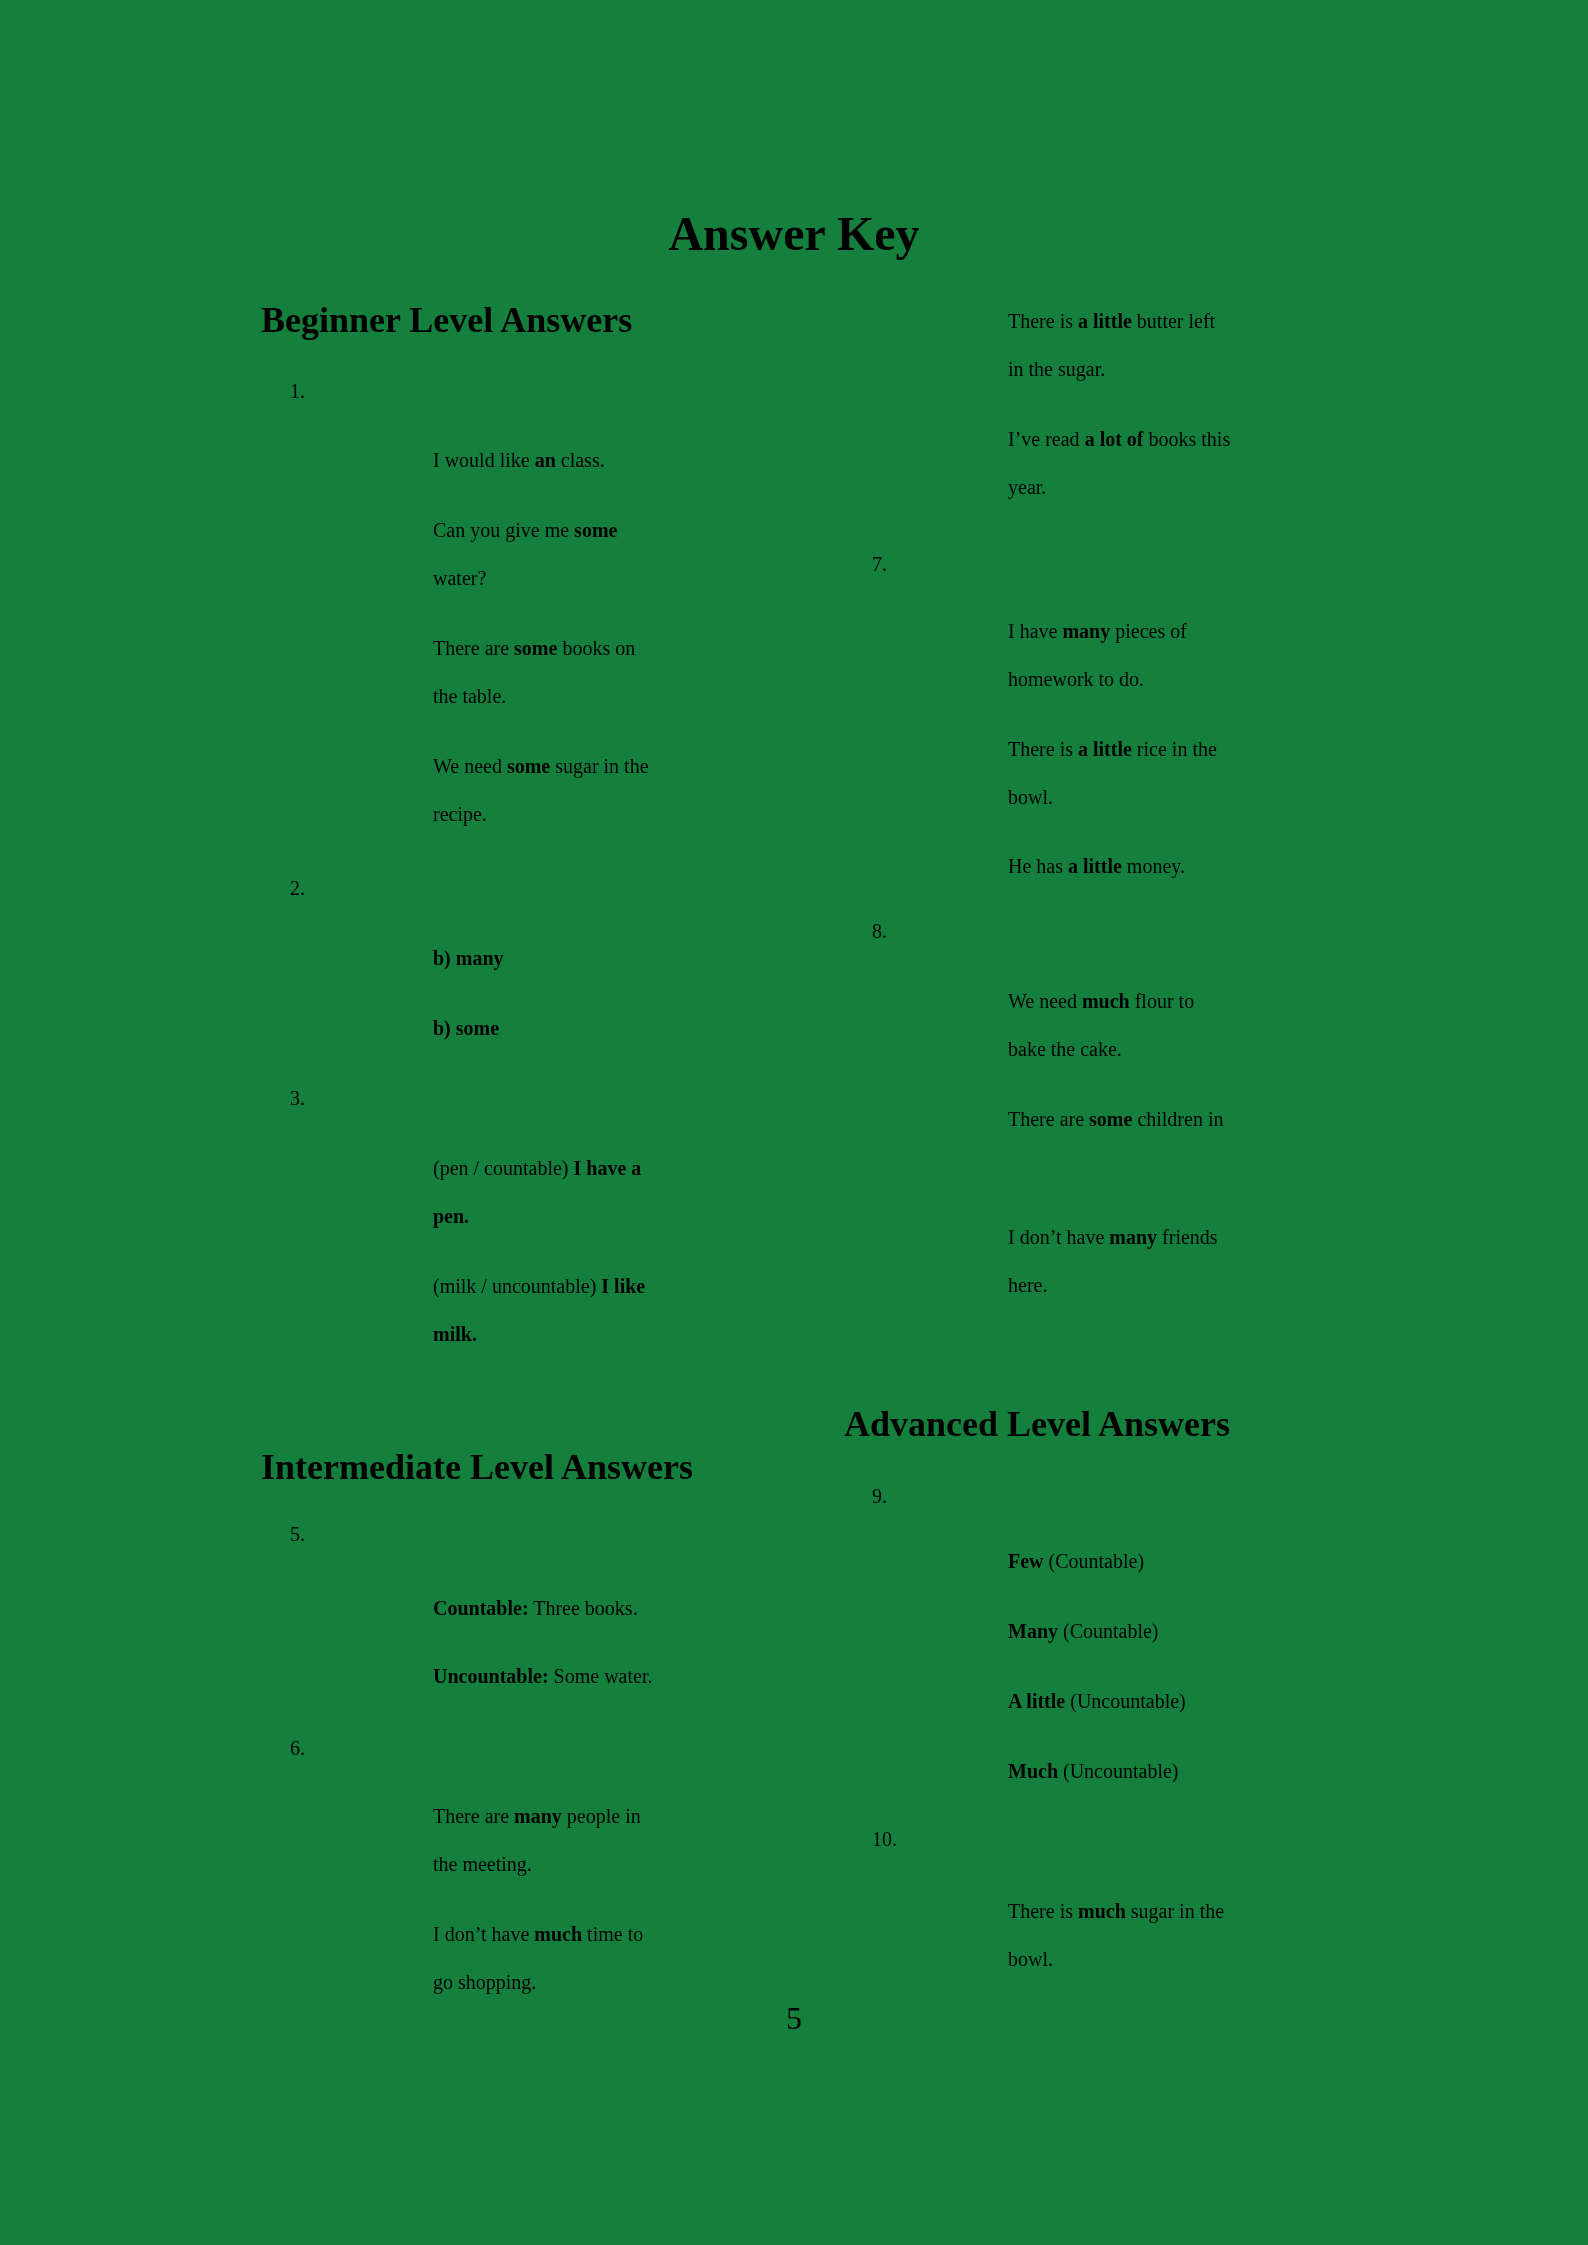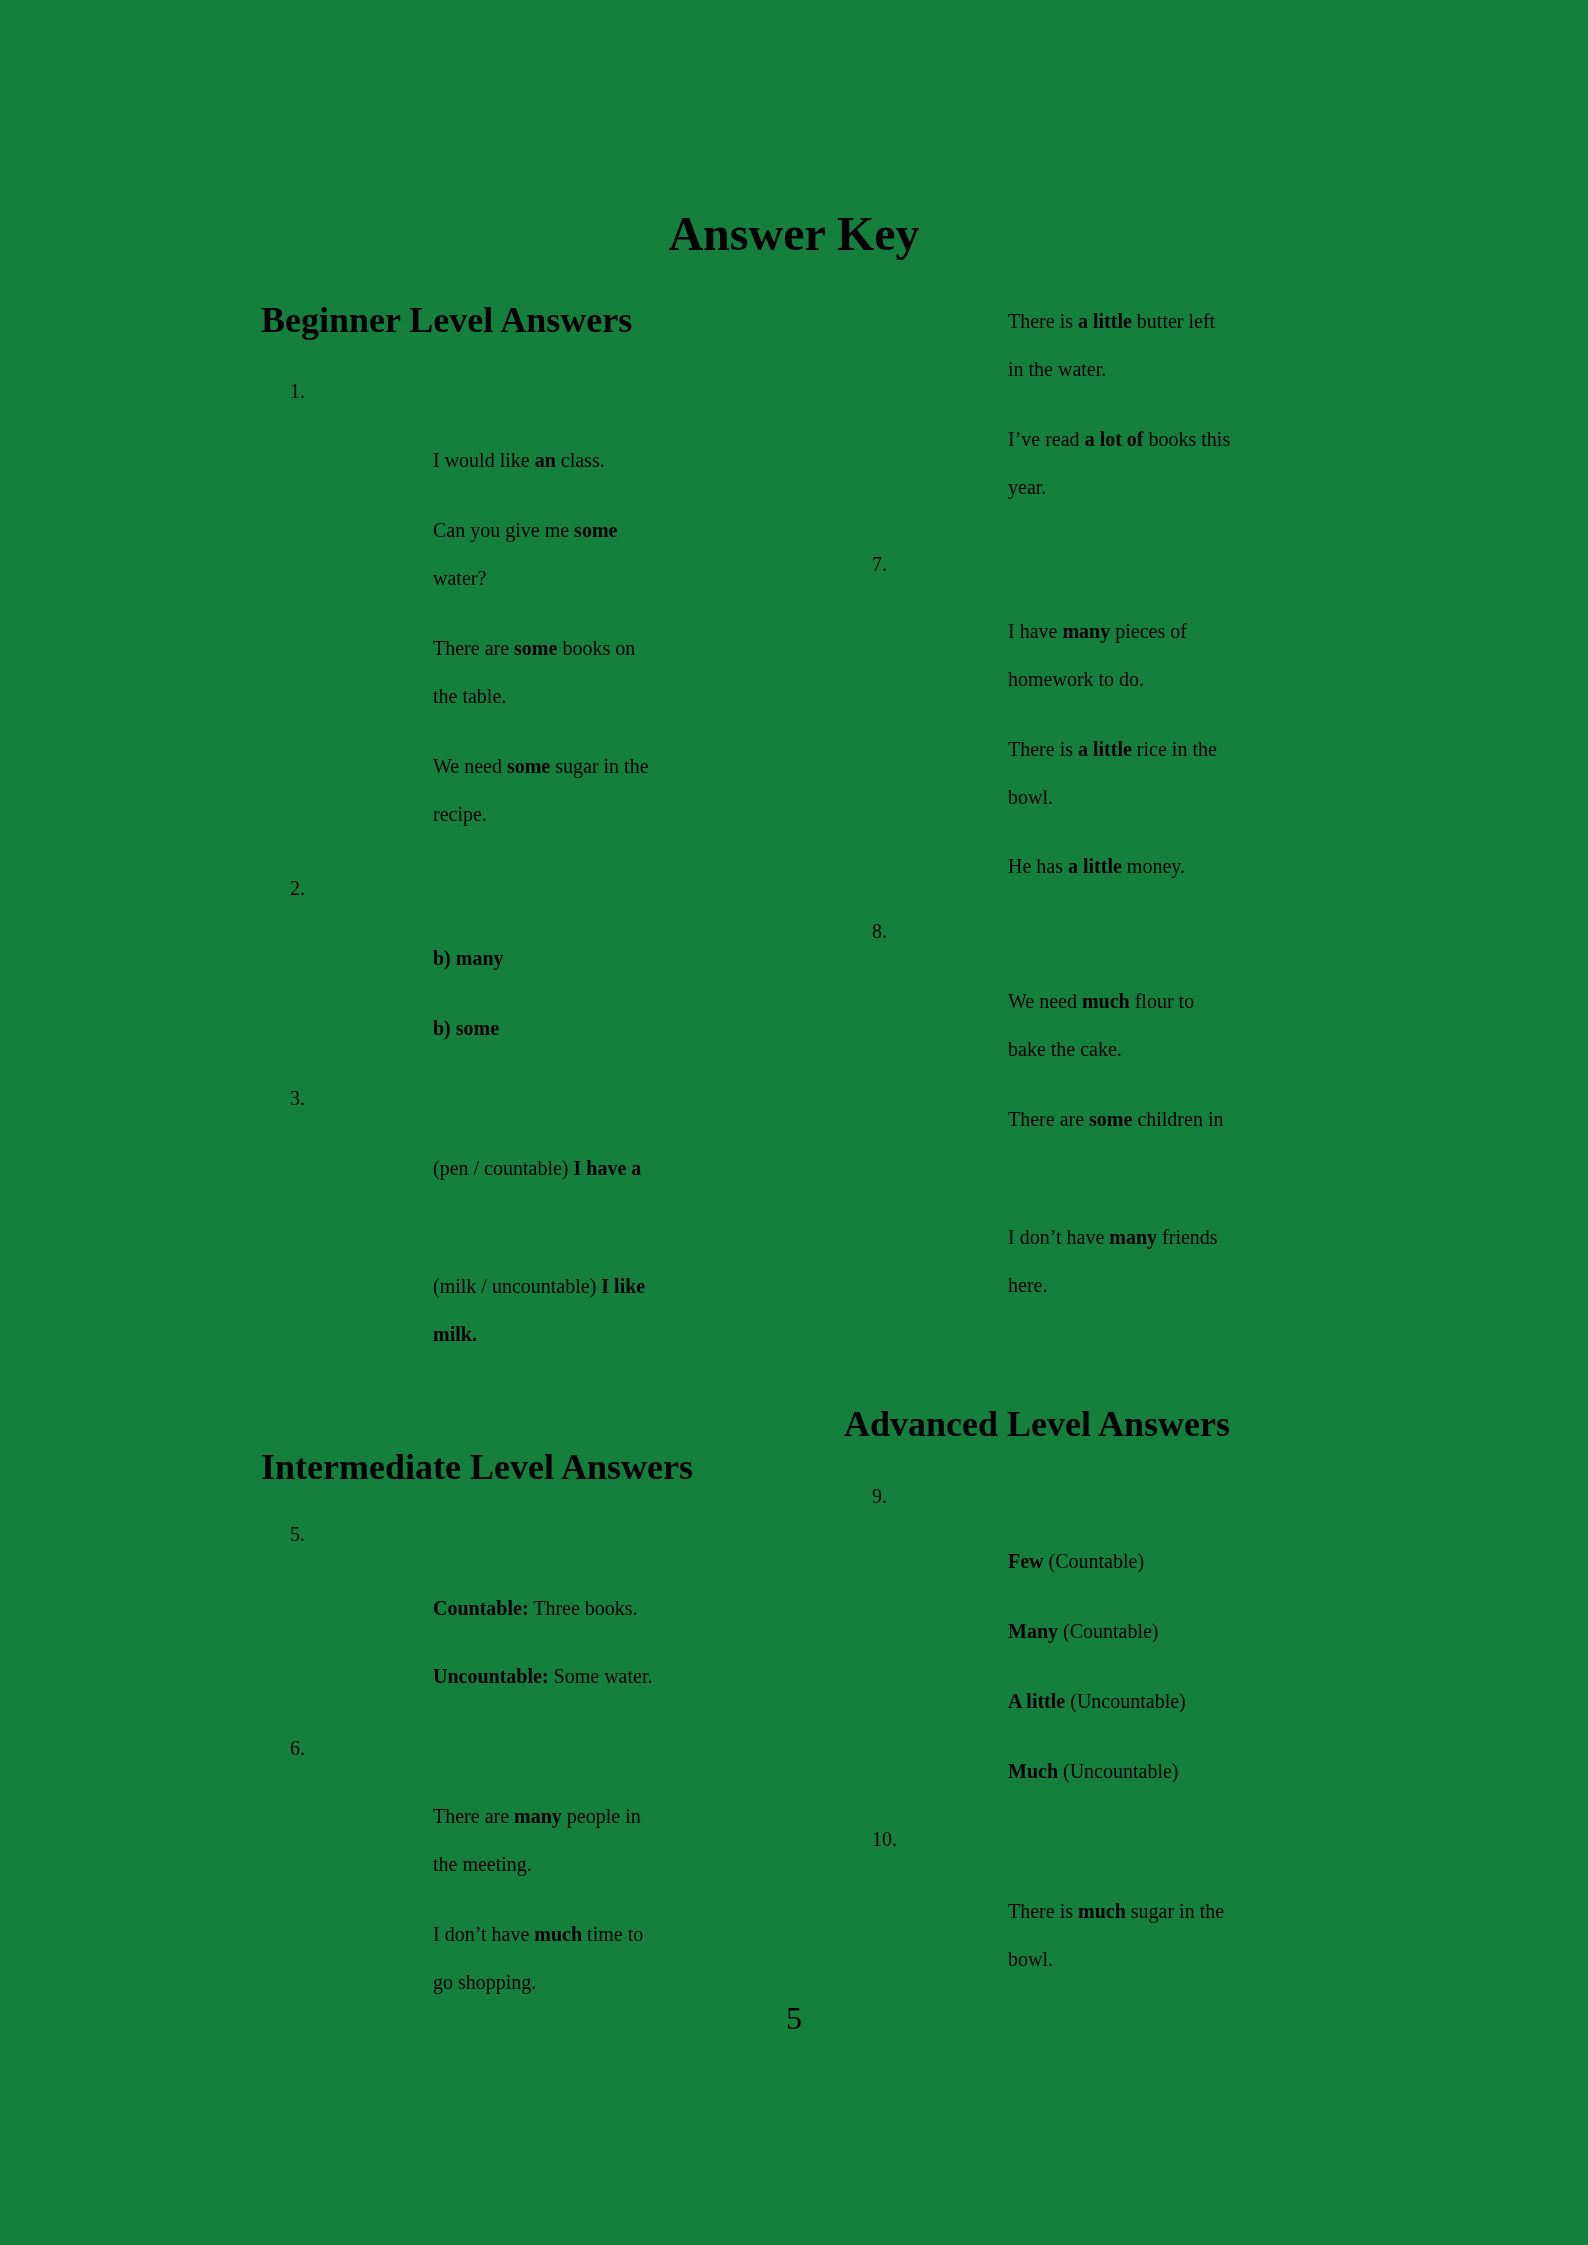--- a/index.html
+++ b/index.html
@@ -69,20 +69,21 @@
     <div class="block body-text" style="left:290px; top:864px">2.</div>
     <div class="block body-text" style="left:433px; top:934px">
         <span class="line"><b>b) many</b></span>
       </div>
     <div class="block body-text" style="left:433px; top:1004px">
         <span class="line"><b>b) some</b></span>
       </div>
     <div class="block body-text" style="left:290px; top:1074px">3.</div>
     <div class="block body-text" style="left:433px; top:1144px">
         <span class="line"><span>(pen / countable) </span><b>I have a</b></span>
+        <span class="line"><b>pen.</b></span>
       </div>
     <div class="block body-text" style="left:433px; top:1262px">
         <span class="line"><span>(milk / uncountable) </span><b>I like</b></span>
         <span class="line"><b>milk.</b></span>
       </div>
     <div class="block heading" style="left:240px; top:1445px">Intermediate Level Answers</div>
     <div class="block body-text" style="left:290px; top:1510px">5.</div>
     <div class="block body-text" style="left:433px; top:1584px">
         <span class="line"><b>Countable:</b><span> Three books.</span></span>
       </div>
@@ -96,21 +97,21 @@
       </div>
     <div class="block body-text" style="left:433px; top:1910px">
         <span class="line"><span>I don’t have </span><b>much</b><span> time to</span></span>
         <span class="line"><span>go shopping.</span></span>
       </div>
   </div>
 
   <div>
     <div class="block body-text" style="left:1008px; top:297px">
         <span class="line"><span>There is </span><b>a little</b><span> butter left</span></span>
-        <span class="line"><span>in the water.</span></span>
+        <span class="line"><span>in the sugar.</span></span>
       </div>
     <div class="block body-text" style="left:1008px; top:415px">
         <span class="line"><span>I’ve read </span><b>a lot of</b><span> books this</span></span>
         <span class="line"><span>year.</span></span>
       </div>
     <div class="block body-text" style="left:872px;  top:540px">7.</div>
     <div class="block body-text" style="left:1008px; top:607px">
         <span class="line"><span>I have </span><b>many</b><span> pieces of</span></span>
         <span class="line"><span>homework to do.</span></span>
       </div>

